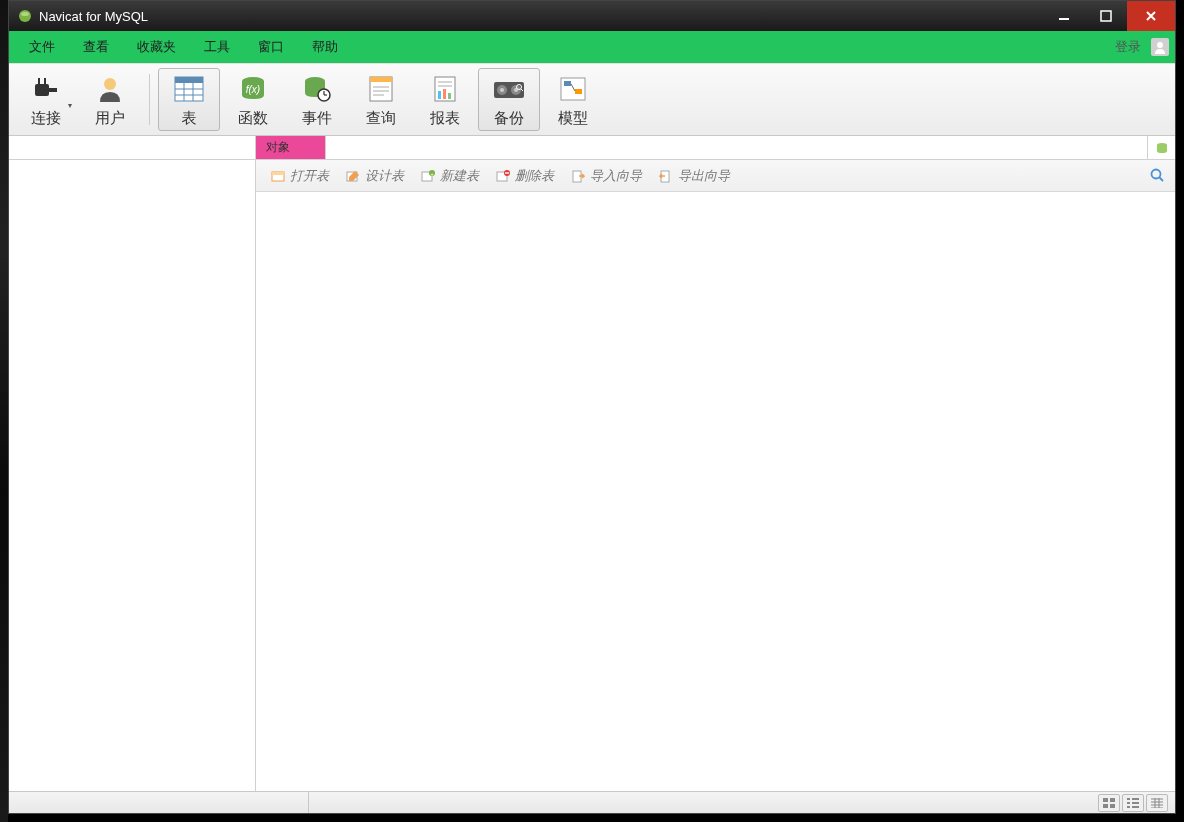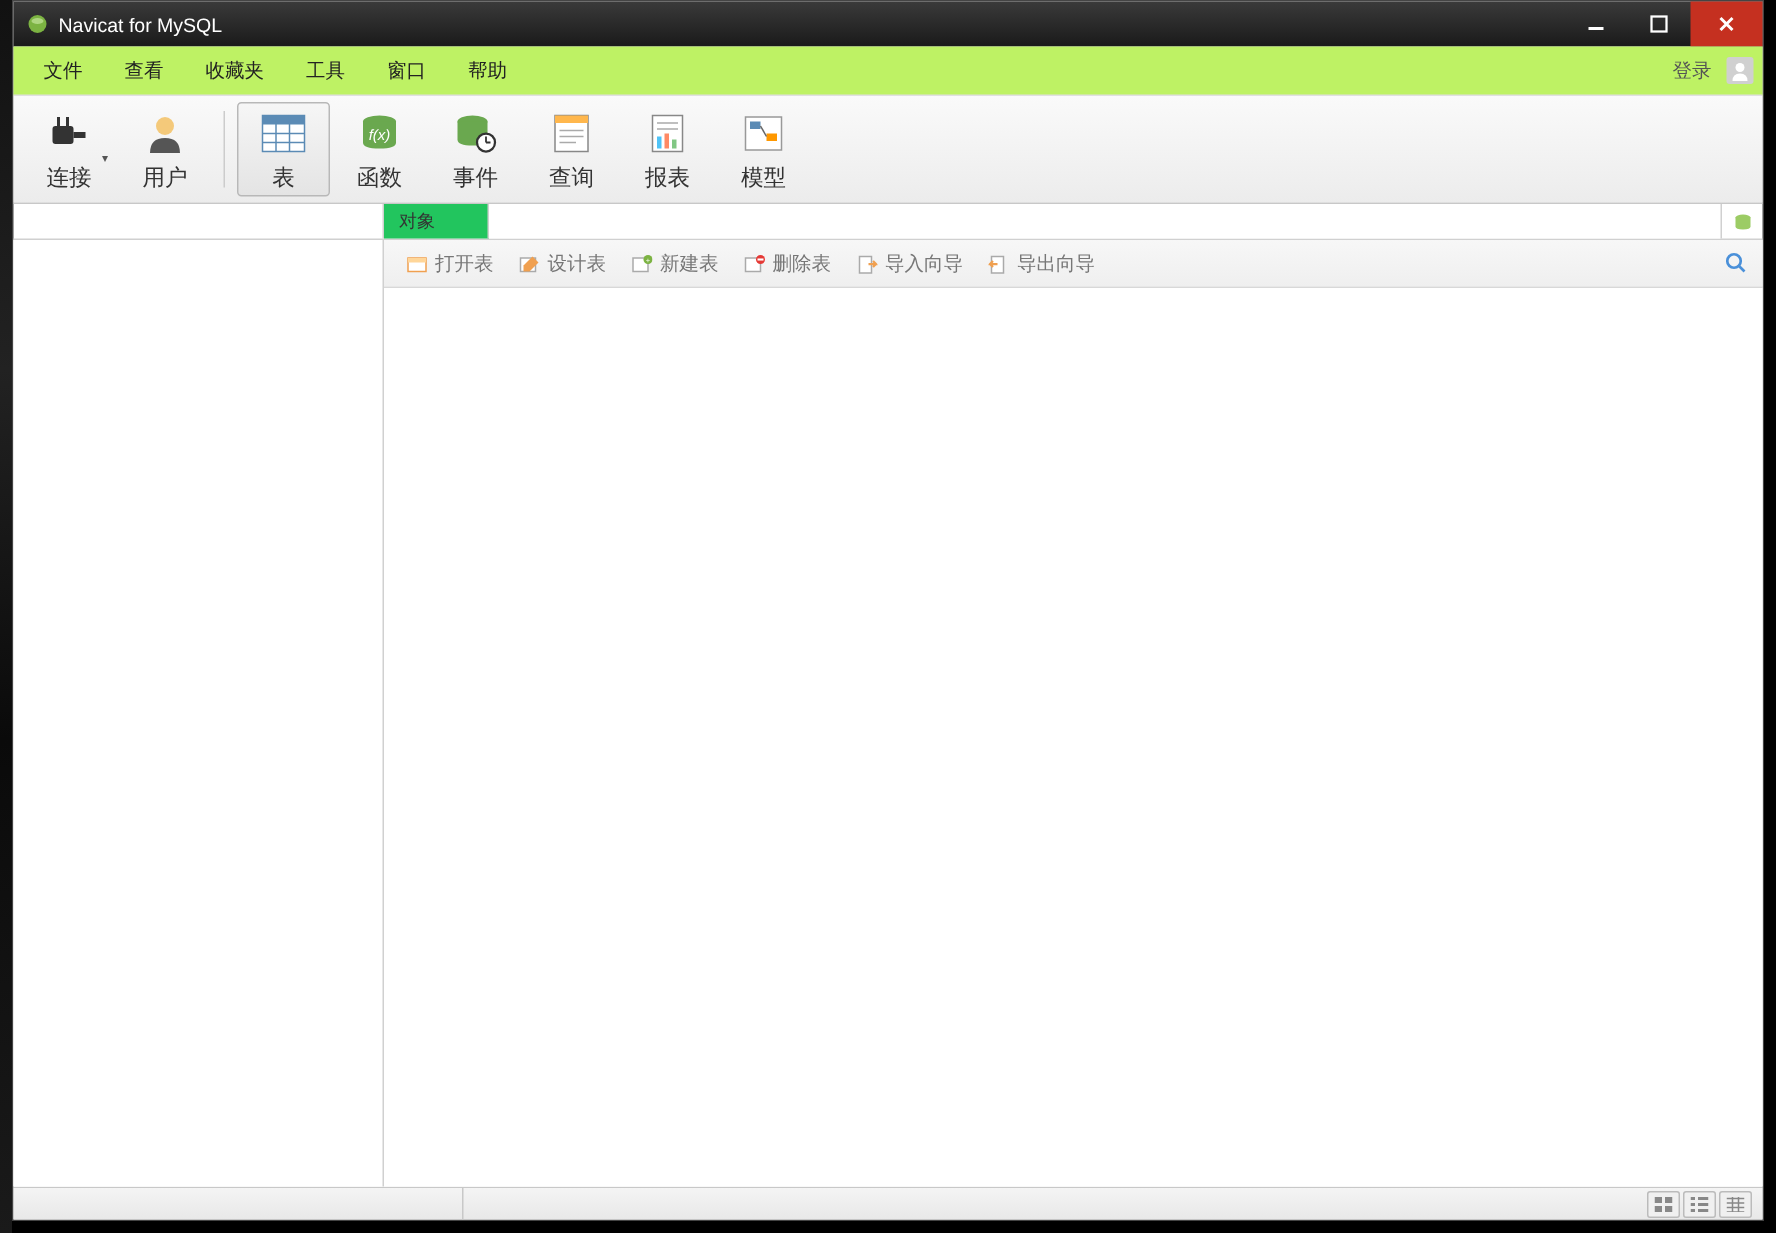--- a/index.html
+++ b/index.html
@@ -10,46 +10,46 @@
 
 .titlebar { height: 30px; background: linear-gradient(#3a3a3a, #1a1a1a); display: flex; align-items: center; color: #fff; font-size: 13px; }
 .titlebar .app-icon { width: 16px; height: 16px; margin: 0 6px 0 8px; }
 .titlebar .title { flex: 1; }
 .titlebar .win-btns { display: flex; height: 100%; }
 .titlebar .win-btn { width: 42px; display: flex; align-items: center; justify-content: center; color: #fff; }
 .titlebar .win-btn.close { width: 48px; background: #c53020; }
 .titlebar .win-btn svg { display: block; }
 
 
-.menubar { height: 28px; background: #bef264; display: flex; align-items: center; padding: 16px 6px; font-size: 13px; color: #222; border-bottom: 1px solid #e0e0e0; }
+.menubar { height: 28px; background: #22c55e; display: flex; align-items: center; padding: 16px 6px; font-size: 13px; color: #222; border-bottom: 1px solid #e0e0e0; }
 .menubar .menu-item { padding: 4px 14px; cursor: default; }
 .menubar .spacer { flex: 1; }
 .menubar .login { padding: 4px 6px; color: #555; }
 .menubar .avatar { width: 18px; height: 18px; background: #d0d0d0; border-radius: 2px; margin-left: 4px; display: flex; align-items: center; justify-content: center; }
 
 
 .toolbar { height: 72px; background: linear-gradient(#fafafa,#ececec); border-bottom: 1px solid #c8c8c8; display: flex; align-items: stretch; padding: 4px 6px; gap: 2px; }
 .toolbar .tb-btn { min-width: 62px; display: flex; flex-direction: column; align-items: center; justify-content: space-between; padding: 2px 6px; border: 1px solid transparent; border-radius: 3px; cursor: default; }
 .toolbar .tb-btn.active { background: linear-gradient(#f6f6f6,#e4e4e4); border: 1px solid #b8b8b8; }
 .toolbar .tb-btn .lbl { font-size: 15px; color: #333; margin-top: 2px; }
 .toolbar .tb-btn .ico { height: 36px; display: flex; align-items: center; justify-content: center; }
 .toolbar .sep { width: 1px; background: #ccc; margin: 6px 6px; }
 .toolbar .tb-btn.with-drop { position: relative; }
 .toolbar .tb-btn .drop { position: absolute; right: 4px; bottom: 20px; font-size: 8px; color: #555; }
 
 
 .objectbar { height: 24px; border-bottom: 1px solid #d0d0d0; display: flex; align-items: stretch; }
 .objectbar .obj-left { width: 247px; border-right: 1px solid #d0d0d0; }
-.objectbar .obj-tab { width: 70px; display: flex; align-items: center; padding: 0 10px; font-size: 12px; color: #333; border-right: 1px solid #d0d0d0; background: #22c55e; }
+.objectbar .obj-tab { width: 70px; display: flex; align-items: center; padding: 0 10px; font-size: 12px; color: #333; border-right: 1px solid #d0d0d0; background: #ec4899; }
 .objectbar .obj-path { flex: 1; background: #fff; border-left: none; }
 .objectbar .obj-icon { width: 28px; display: flex; align-items: center; justify-content: center; border-left: 1px solid #d0d0d0; }
 
 
 .actionbar { height: 32px; background: linear-gradient(#f7f7f7,#efefef); border-bottom: 1px solid #d8d8d8; display: flex; align-items: center; padding: 0 8px; gap: 4px; margin-left: 247px; }
-.actionbar .act { display: flex; align-items: center; gap: 4px; padding: 2px 6px; font-size: 13px; color: #777; cursor: default; }
+.actionbar .act { display: flex; align-items: center; gap: 4px; padding: 2px 6px; font-size: 13px; color: #777; cursor: default; font-style: italic; }
 .actionbar .act .aico { width: 16px; height: 16px; display: flex; align-items: center; justify-content: center; }
 .actionbar .spacer { flex: 1; }
 .actionbar .search-ico { width: 18px; height: 18px; }
 
 
 .main { flex: 1; display: flex; background: #fff; position: relative; }
 .sidebar { width: 247px; border-right: 1px solid #d0d0d0; background: #fff; }
 .content-wrap { flex: 1; display: flex; flex-direction: column; }
 .content { flex: 1; background: #fff; }
 
@@ -189,20 +189,34 @@
             <rect x="5" y="2" width="20" height="24" fill="#fff" stroke="#888"></rect>
             <line x1="8" y1="7" x2="22" y2="7" stroke="#aaa"></line>
             <line x1="8" y1="11" x2="22" y2="11" stroke="#aaa"></line>
             <rect x="8" y="16" width="3" height="8" fill="#4fc3f7"></rect>
             <rect x="13" y="14" width="3" height="10" fill="#ff8a65"></rect>
             <rect x="18" y="18" width="3" height="6" fill="#81c784"></rect>
           </svg>
       </div>
       <div class="lbl">报表</div>
     </div>
+    <div class="tb-btn active">
+      <div class="ico">
+        <svg width="34" height="26" viewBox="0 0 34 26">
+            <rect x="2" y="6" width="30" height="16" rx="2" fill="#555"></rect>
+            <circle cx="10" cy="14" r="5" fill="#888"></circle>
+            <circle cx="10" cy="14" r="2" fill="#ccc"></circle>
+            <circle cx="24" cy="14" r="5" fill="#888"></circle>
+            <circle cx="24" cy="14" r="2" fill="#ccc"></circle>
+            <circle cx="27" cy="11" r="2.5" fill="none" stroke="#fff" stroke-width="1"></circle>
+            <line x1="29" y1="13" x2="31" y2="15" stroke="#fff" stroke-width="1"></line>
+          </svg>
+      </div>
+      <div class="lbl">备份</div>
+    </div>
     <div class="tb-btn">
       <div class="ico">
         <svg width="30" height="28" viewBox="0 0 30 28">
             <rect x="3" y="3" width="24" height="22" fill="#fff" stroke="#999"></rect>
             <rect x="6" y="6" width="7" height="5" fill="#5b8bb5"></rect>
             <rect x="17" y="14" width="7" height="5" fill="#ff9800"></rect>
             <line x1="13" y1="9" x2="17" y2="16" stroke="#666"></line>
           </svg>
       </div>
       <div class="lbl">模型</div>

